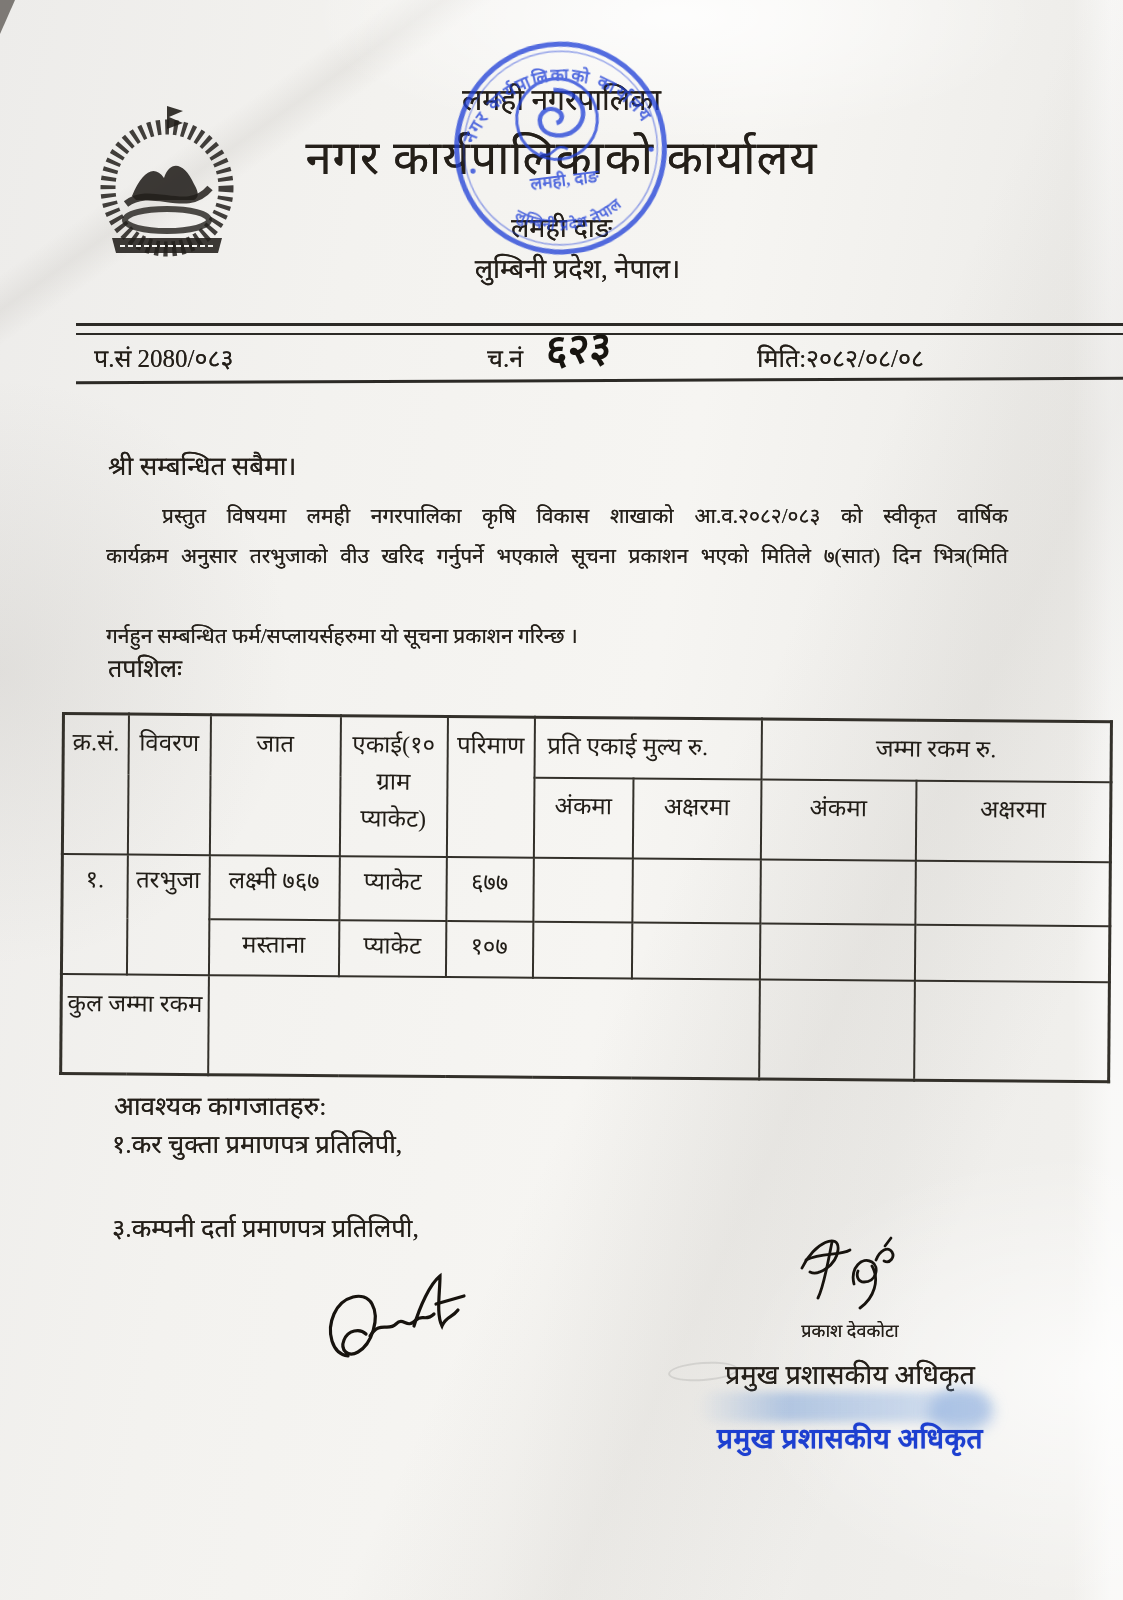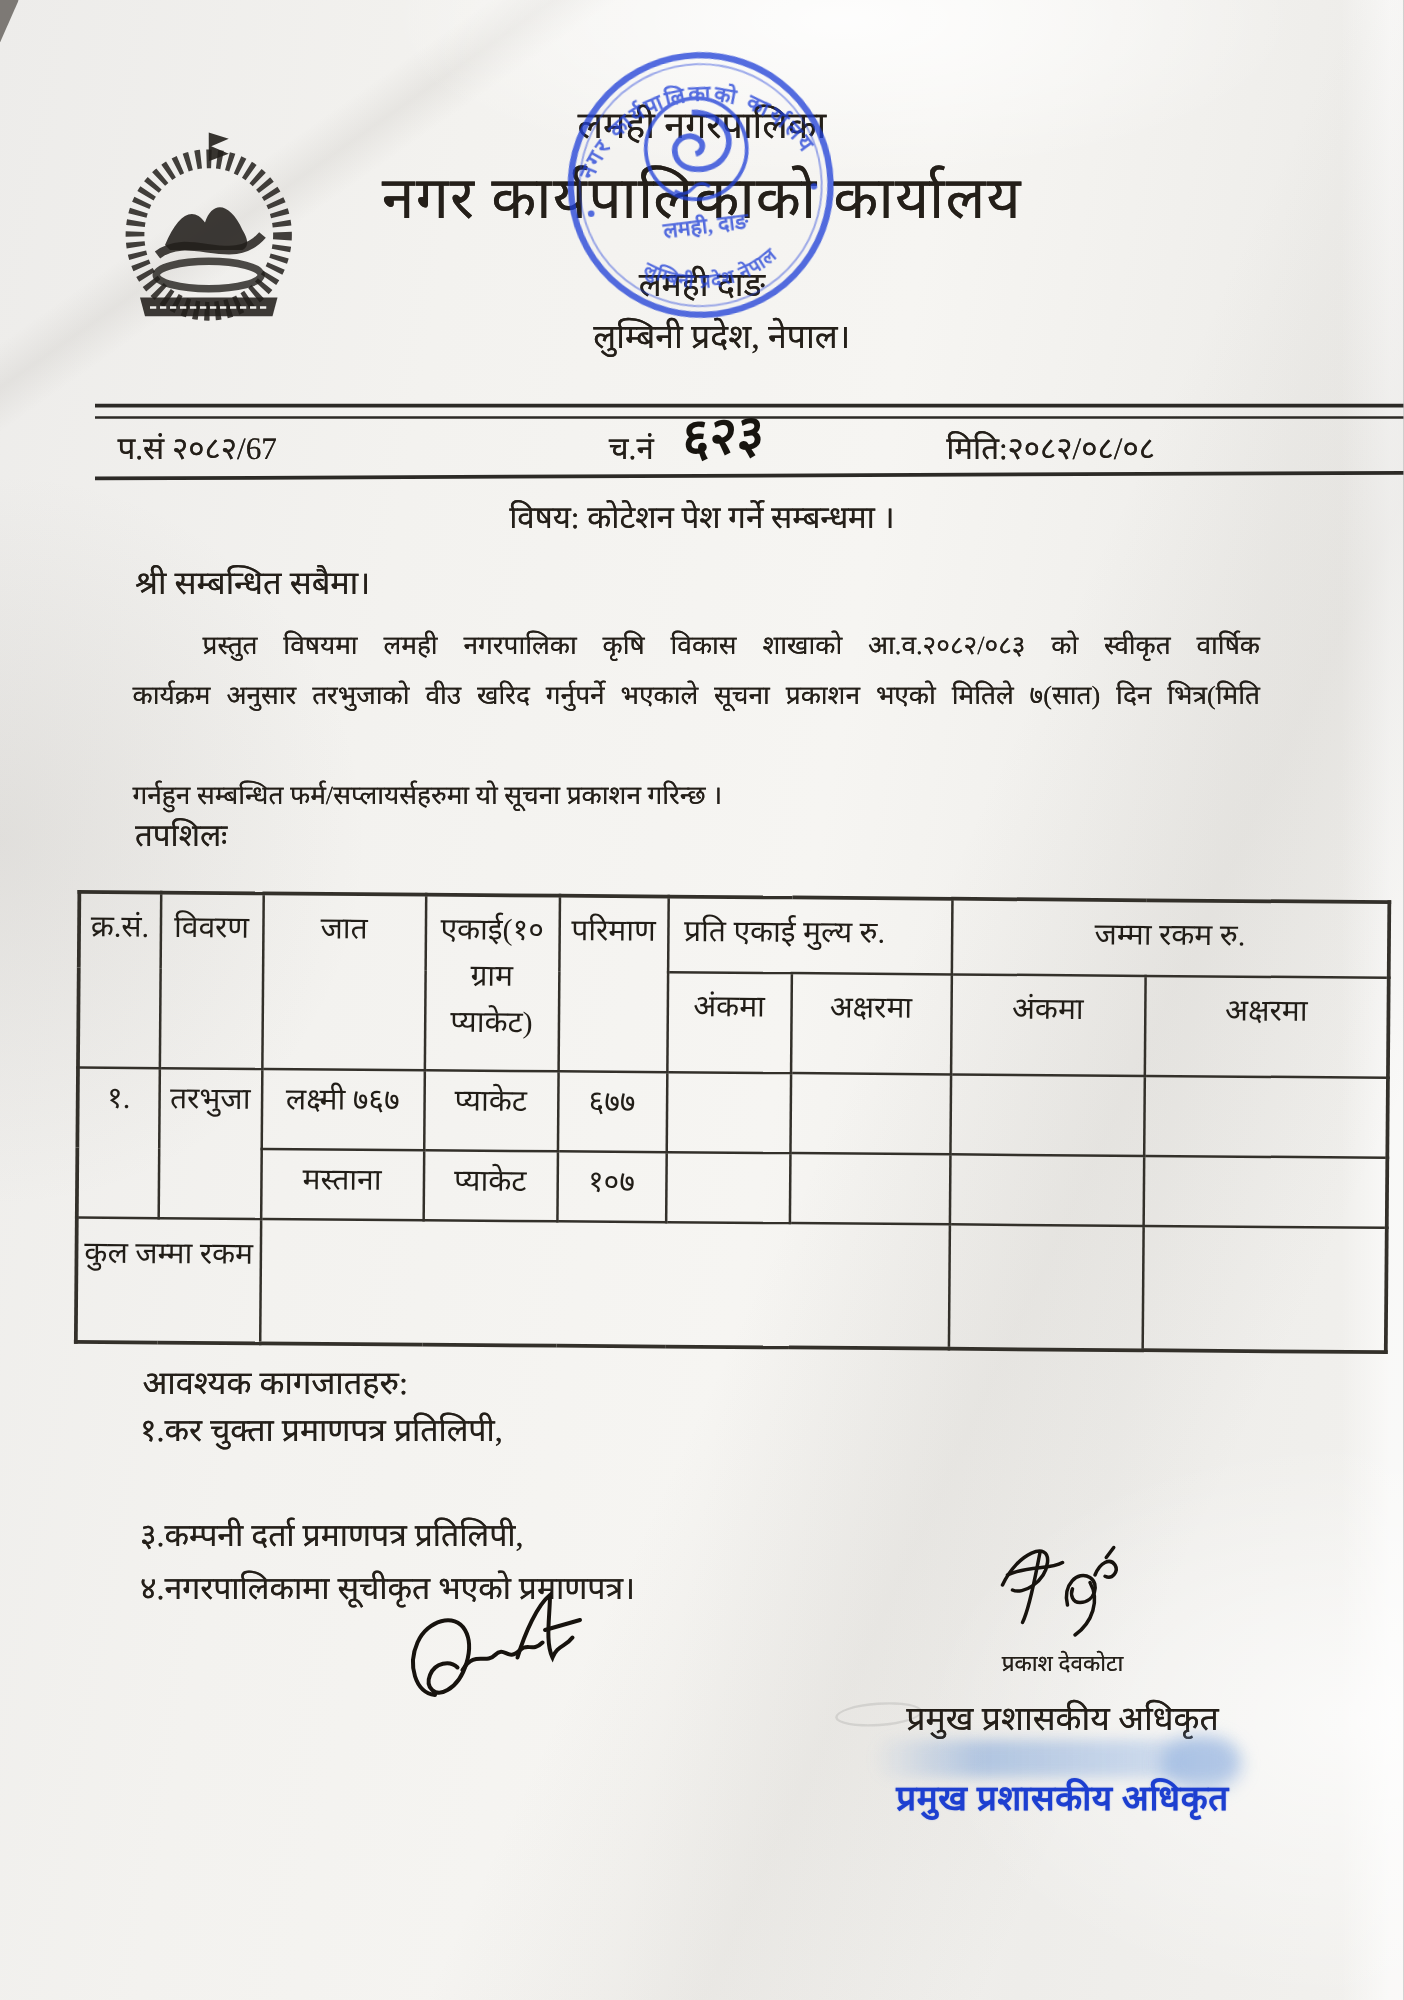--- a/index.html
+++ b/index.html
@@ -122,27 +122,26 @@
     <text font-size="17" font-weight="bold" fill="#2040d8" letter-spacing="2">
       <textPath href="#sealTopArc" startOffset="50%" text-anchor="middle">नगर कार्यपालिकाको कार्यालय</textPath>
     </text>
     <text x="117" y="152" text-anchor="middle" font-size="17" font-weight="bold" fill="#2040d8">लमही, दाङ</text>
     <text font-size="15" font-weight="bold" fill="#2040d8" letter-spacing="1">
       <textPath href="#sealBotArc" startOffset="50%" text-anchor="middle">लुम्बिनी प्रदेश नेपाल</textPath>
     </text>
   </svg>
 
   <div class="rule-a"></div>
-  <div class="txt ink ref-no">प.सं २०८२/67</div>
+  <div class="txt ink ref-no">प.सं 2080/०८३</div>
   <div class="txt ink ref-ch">च.नं</div>
   <div class="txt ref-ch-no">६२३</div>
   <div class="txt ink ref-date">मिति:२०८२/०८/०८</div>
   <div class="rule-b"></div>
 
-  <div class="txt center ink subject">विषय: कोटेशन पेश गर्ने सम्बन्धमा ।</div>
   <div class="txt ink salut">श्री सम्बन्धित सबैमा।</div>
 
   <div class="body-line bl1 ink">प्रस्तुत विषयमा लमही नगरपालिका कृषि विकास शाखाको आ.व.२०८२/०८३ को स्वीकृत वार्षिक</div>
   <div class="body-line bl2 ink">कार्यक्रम अनुसार तरभुजाको वीउ खरिद गर्नुपर्ने भएकाले सूचना प्रकाशन भएको मितिले ७(सात) दिन भित्र(मिति</div>
   <div class="body-line bl4 ink">गर्नहुन सम्बन्धित  फर्म/सप्लायर्सहरुमा यो सूचना  प्रकाशन गरिन्छ ।</div>
   <div class="txt ink tapasil">तपशिलः</div>
 
   <table class="qtable">
     <colgroup>
       <col style="width:65px">
@@ -196,21 +195,20 @@
       <td colspan="5"></td>
       <td></td>
       <td></td>
     </tr>
   </tbody>
     </table>
 
   <div class="txt ink doc-head">आवश्यक कागजातहरु:</div>
   <div class="txt ink doc-item" style="top:1126px">१.कर चुक्ता प्रमाणपत्र प्रतिलिपी,</div>
   <div class="txt ink doc-item" style="top:1210px">३.कम्पनी दर्ता प्रमाणपत्र प्रतिलिपी,</div>
-  <div class="txt ink doc-item" style="top:1252px">४.नगरपालिकामा सूचीकृत भएको प्रमाणपत्र।</div>
 
   <svg class="sig-left" width="170" height="120" viewBox="0 0 170 120">
     <g fill="none" stroke="#17130e" stroke-width="3.2" stroke-linecap="round">
       <path d="M30 86 C14 84 8 62 16 44 C24 26 46 20 54 34 C62 48 54 74 40 82 C30 88 22 80 26 70 C30 60 42 58 48 64"></path>
       <path d="M52 66 C62 50 70 62 78 54 C86 46 88 60 98 50 C104 44 108 52 116 44"></path>
       <path d="M96 56 C102 36 112 14 122 6 C122 22 118 44 124 56 C128 46 134 48 140 40"></path>
       <path d="M118 34 L146 26"></path>
     </g>
   </svg>
 

